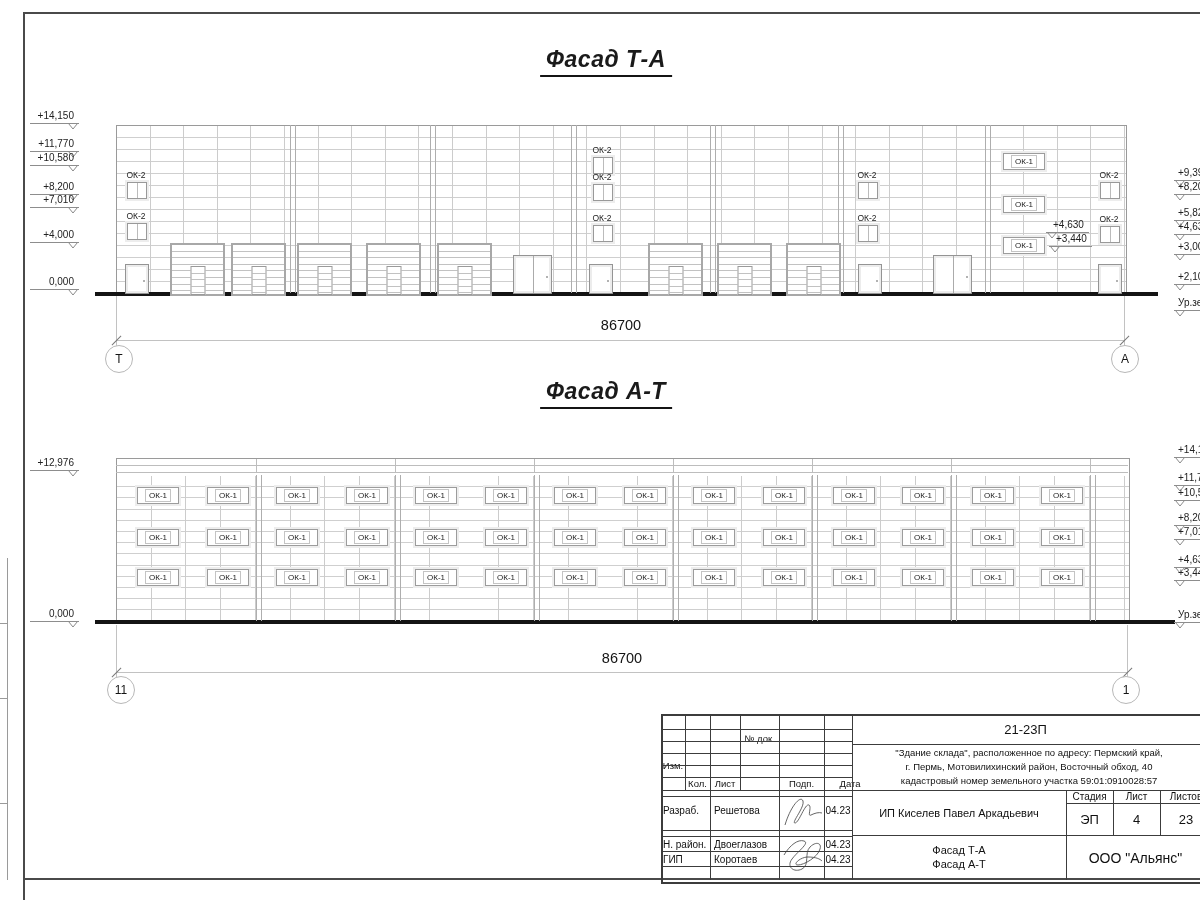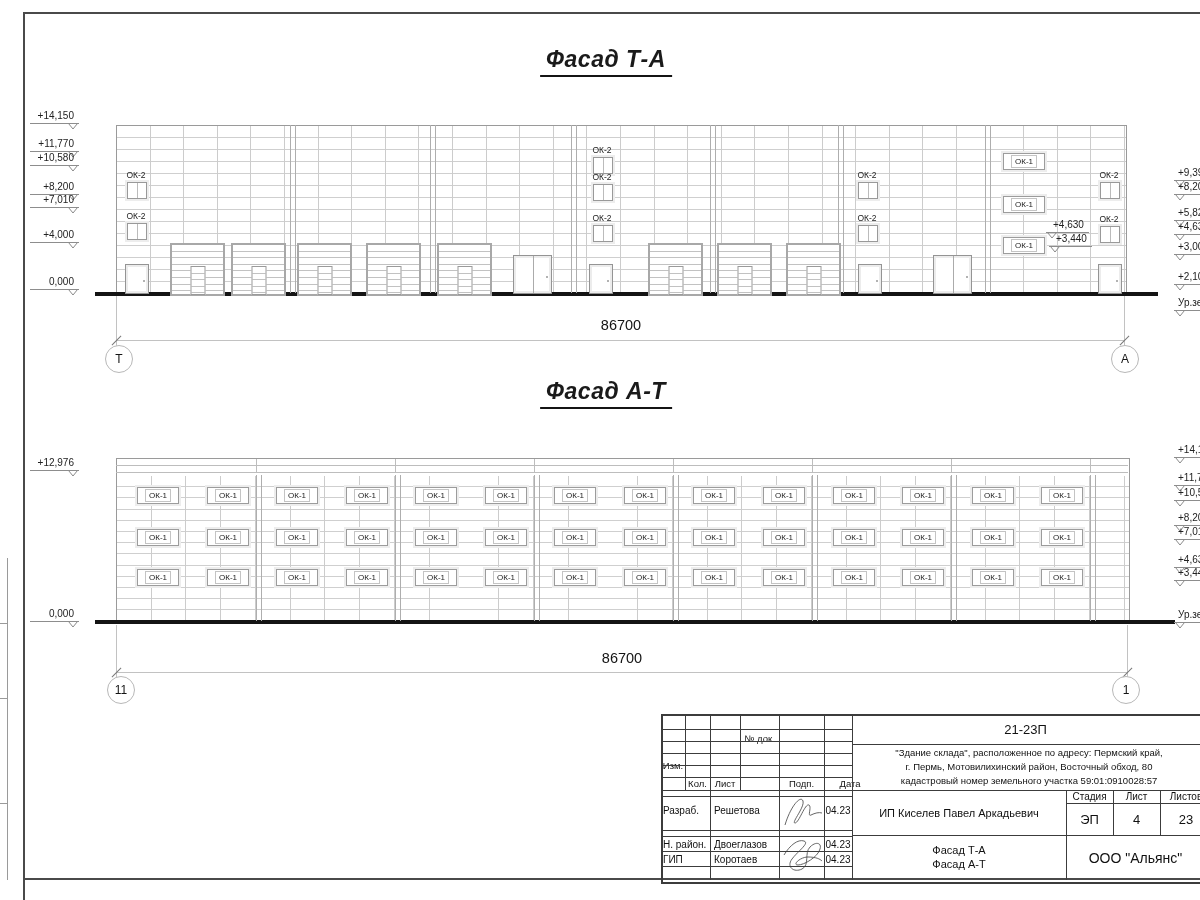--- a/index.html
+++ b/index.html
@@ -100,21 +100,21 @@
 <div class="tick" style="left:1121px;top:672px"></div>
 <div class="dimtext" style="left:590px;top:650px">86700</div>
 <div class="axis" style="left:107px;top:676px">11</div>
 <div class="axis" style="left:1112px;top:676px">1</div>
 
 <div class="tb-border" style="left:661px;top:714px;width:544px;height:166px"></div>
 
 <div class="tb f13" style="left:853px;top:716px;width:345px;height:27px">21-23П</div>
 <div class="tb f95" style="left:855px;top:746px;width:348px;height:43px;display:block;line-height:13.8px">
   <span>"Здание склада", расположенное по адресу: Пермский край,</span><br>
-  <span>г. Пермь, Мотовилихинский район, Восточный обход, 80</span><br>
+  <span>г. Пермь, Мотовилихинский район, Восточный обход, 40</span><br>
   <span>кадастровый номер земельного участка 59:01:0910028:57</span>
 </div>
 <div class="tb f11" style="left:853px;top:791px;width:212px;height:43px">ИП Киселев Павел Аркадьевич</div>
 <div class="tb f10" style="left:1066px;top:790px;width:47px;height:13px">Стадия</div>
 <div class="tb f10" style="left:1113px;top:790px;width:47px;height:13px">Лист</div>
 <div class="tb f10" style="left:1160px;top:790px;width:52px;height:13px">Листов</div>
 <div class="tb f13" style="left:1066px;top:803px;width:47px;height:32px">ЭП</div>
 <div class="tb f13" style="left:1113px;top:803px;width:47px;height:32px">4</div>
 <div class="tb f13" style="left:1160px;top:803px;width:52px;height:32px">23</div>
 <div class="tb f11" style="left:853px;top:836px;width:212px;height:43px;display:block;padding-top:7px;line-height:14px">

